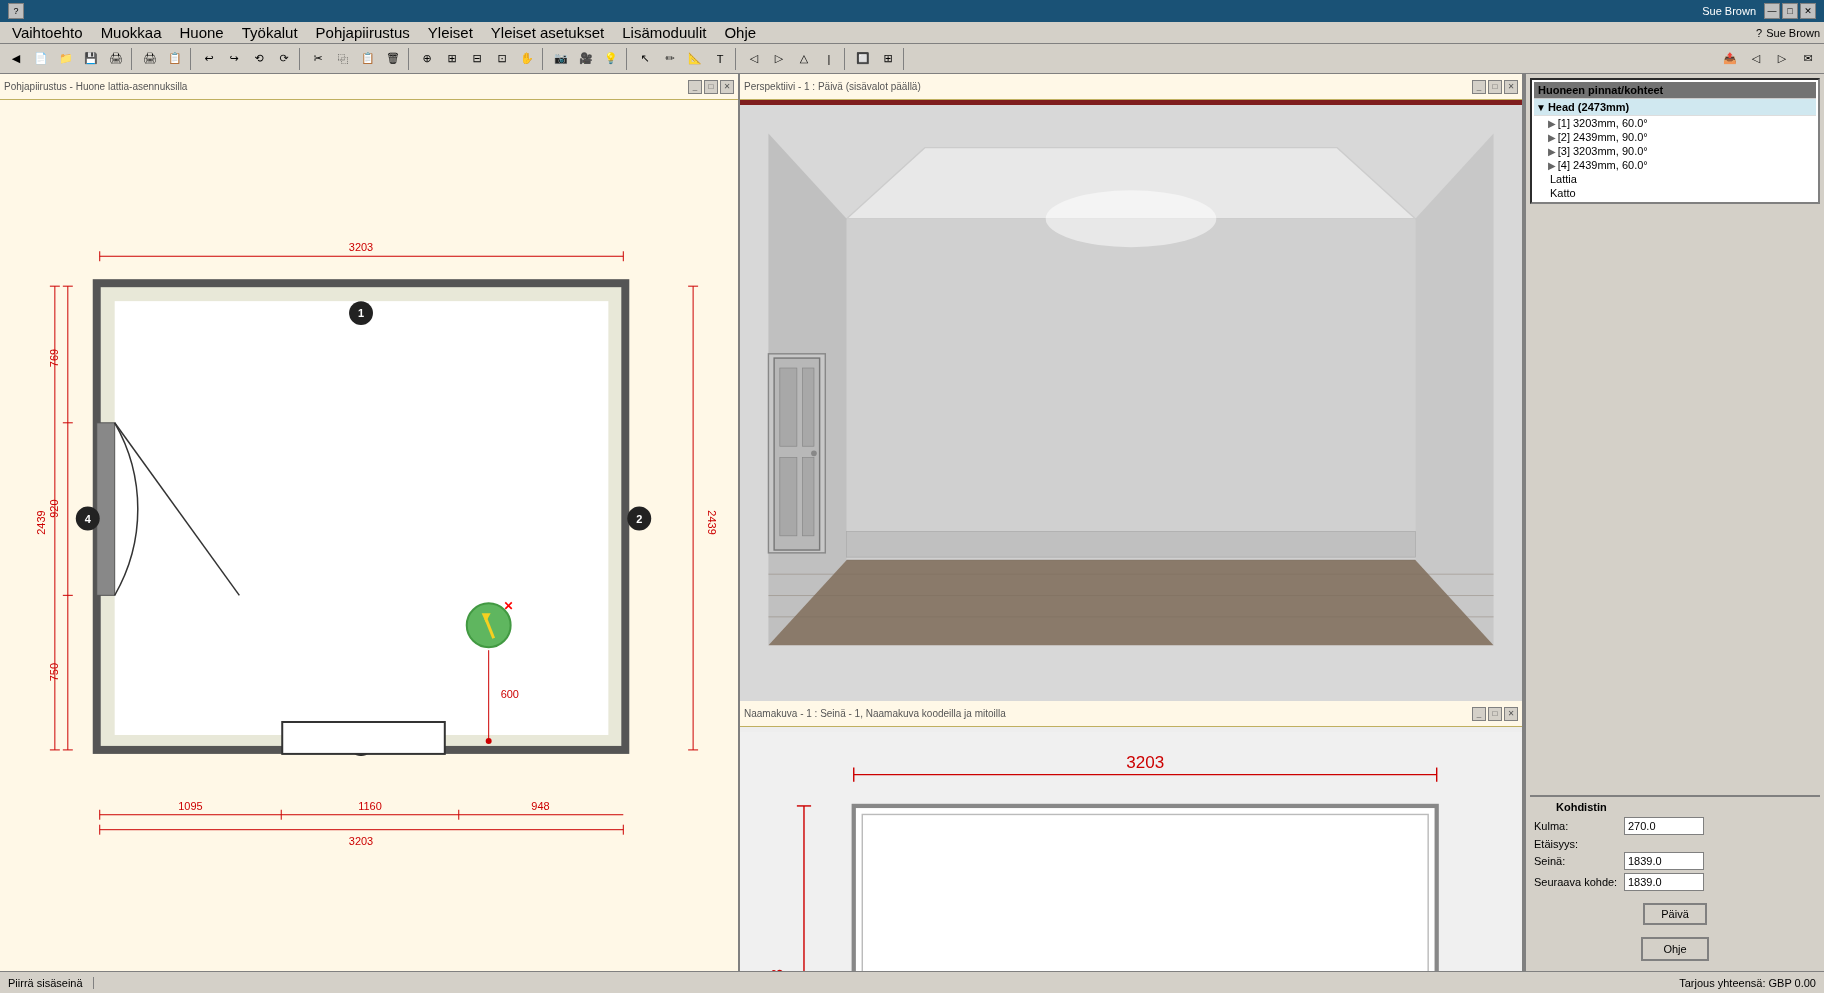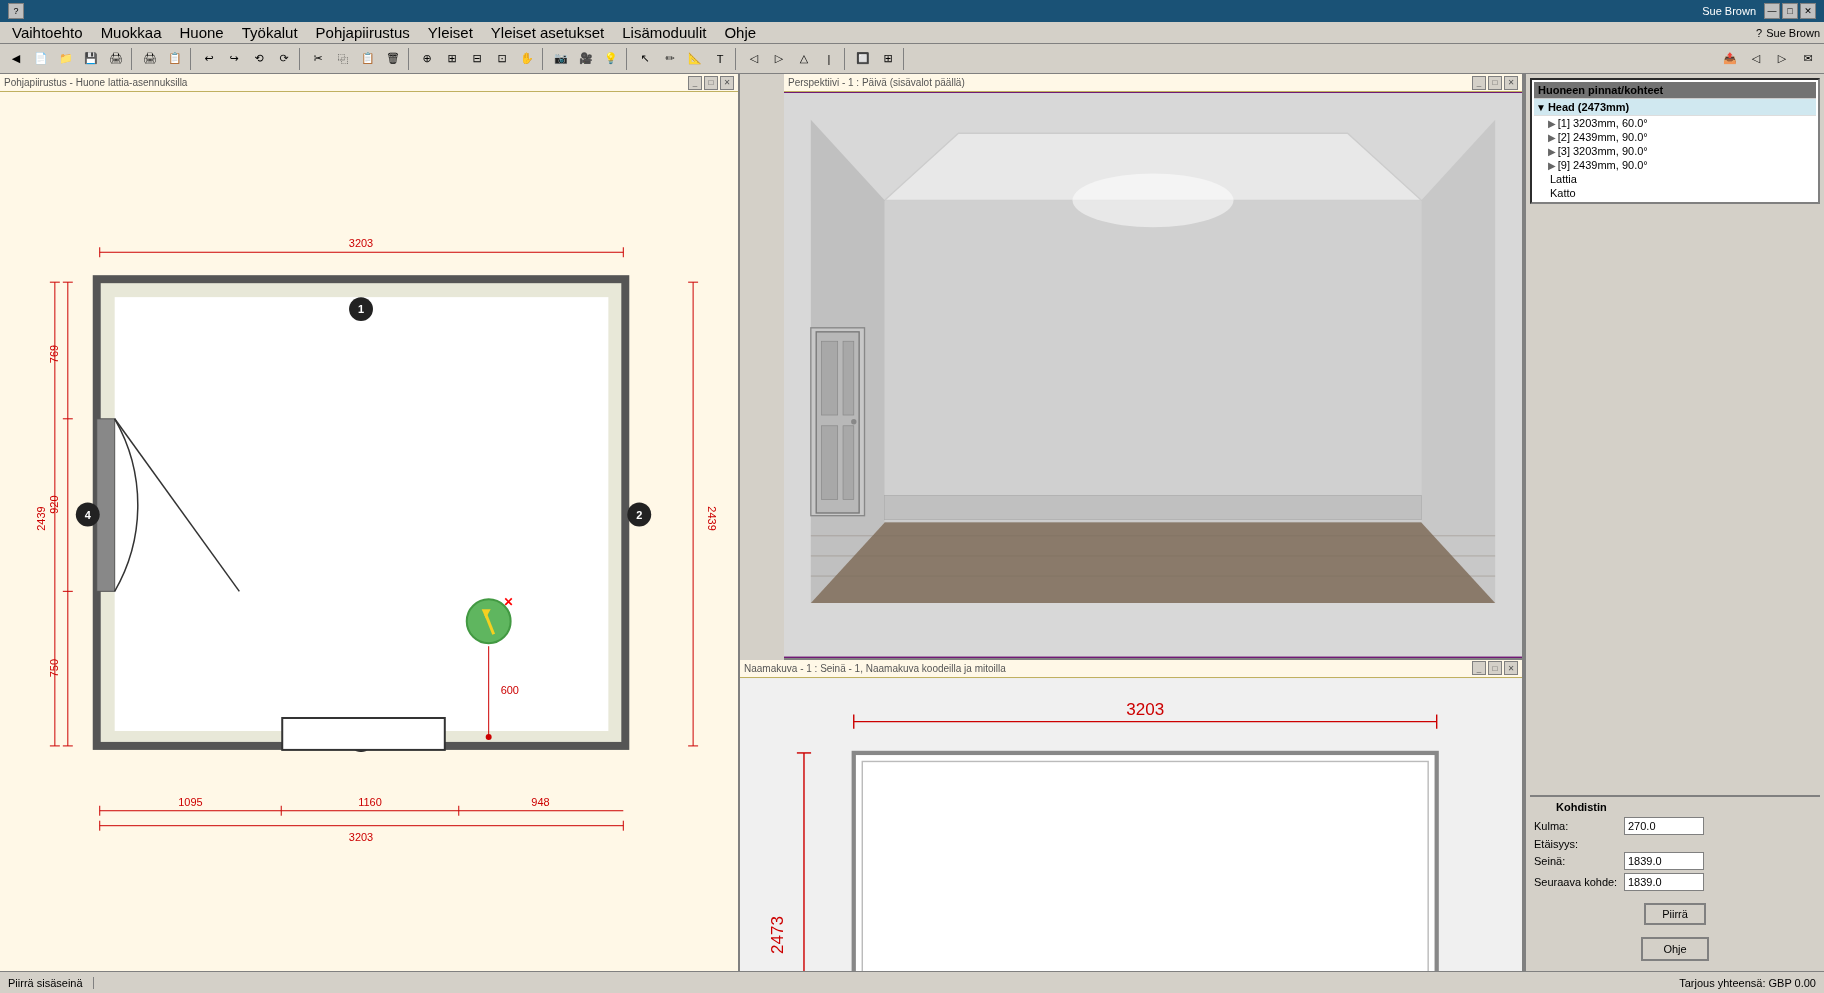--- a/index.html
+++ b/index.html
@@ -21,30 +21,30 @@
     .tool-btn { width: 24px; height: 24px; background: #d4d0c8; border: 1px solid transparent; display: flex; align-items: center; justify-content: center; cursor: pointer; font-size: 11px; }
     .tool-separator { width: 4px; height: 22px; border-left: 1px solid #808080; margin: 0 2px; }
     
     
     #main-area { display: flex; height: calc(993px - 22px - 22px - 30px - 22px); }
     
     
     #left-panel { flex: 0 0 740px; background: #fff8e7; border-right: 2px solid #808080; position: relative; display: flex; flex-direction: column; }
     
     
-    #perspective-panel { flex: 0 0 440px; border-bottom: 2px solid #808080; position: relative; background: #701a75; margin-left: 44px; }
+    #perspective-panel { flex: 0 0 440px; border-bottom: 2px solid #808080; position: relative; background: #7f1d1d; }
     
     
     #front-panel { flex: 1; position: relative; background: #f0f0f0; }
     
     
     #right-sidebar { flex: 0 0 300px; background: #d4d0c8; border-left: 2px solid #808080; display: flex; flex-direction: column; padding: 4px; }
     
     
-    .panel-titlebar { background: #fff8e7; border-bottom: 1px solid #c0b060; height: 18px; display: flex; align-items: center; justify-content: space-between; padding: 0 4px; font-size: 10px; color: #555; }
+    .panel-titlebar { background: #fff8e7; border-bottom: 1px solid #c0b060; height: 26px; display: flex; align-items: center; justify-content: space-between; padding: 0 4px; font-size: 10px; color: #555; }
     .panel-titlebar-btn { width: 14px; height: 14px; background: #d4d0c8; border: 1px solid #808080; display: flex; align-items: center; justify-content: center; font-size: 8px; cursor: pointer; }
     
     
     #floorplan-content { flex: 1; position: relative; overflow: hidden; background: #fff8e7; }
     
     
     #status-bar { height: 22px; background: #d4d0c8; border-top: 1px solid #808080; display: flex; align-items: center; padding: 0 8px; font-size: 11px; gap: 20px; }
     .status-section { border-right: 1px solid #808080; padding-right: 10px; }
     
     
@@ -353,21 +353,21 @@
         <div style="display:flex; align-items:center; padding:1px 2px 1px 14px;">
           <span style="font-size:10px; margin-right:2px; color:#666;">▶</span>
           <span style="font-size:11px;">[2]  2439mm, 90.0°</span>
         </div>
         <div style="display:flex; align-items:center; padding:1px 2px 1px 14px;">
           <span style="font-size:10px; margin-right:2px; color:#666;">▶</span>
           <span style="font-size:11px;">[3]  3203mm, 90.0°</span>
         </div>
         <div style="display:flex; align-items:center; padding:1px 2px 1px 14px;">
           <span style="font-size:10px; margin-right:2px; color:#666;">▶</span>
-          <span style="font-size:11px;">[9]  2439mm, 90.0°</span>
+          <span style="font-size:11px;">[4]  2439mm, 60.0°</span>
         </div>
         <div style="display:flex; align-items:center; padding:1px 2px 1px 14px;">
           <span style="font-size:10px; margin-right:2px; opacity:0;"> </span>
           <span style="font-size:11px;">Lattia</span>
         </div>
         <div style="display:flex; align-items:center; padding:1px 2px 1px 14px;">
           <span style="font-size:10px; margin-right:2px; opacity:0;"> </span>
           <span style="font-size:11px;">Katto</span>
         </div>
       </div>
@@ -388,21 +388,21 @@
           <span class="kohdistin-label">Seinä:</span>
           <input class="kohdistin-input" type="text" value="1839.0" style="">
         </div>
 
         <div class="kohdistin-row">
           <span class="kohdistin-label">Seuraava kohde:</span>
           <input class="kohdistin-input" type="text" value="1839.0" style="">
         </div>
 
         <div style="display:flex; justify-content:center; margin-top:6px;">
-          <button class="siirra-btn">Piirrä</button>
+          <button class="siirra-btn">Päivä</button>
         </div>
       </div>
 
       <div style="display:flex; justify-content:center; margin-top:8px; margin-bottom:2px;">
         <button class="ohje-btn">Ohje</button>
       </div>
 
     </div>
   </div>
 </div>

